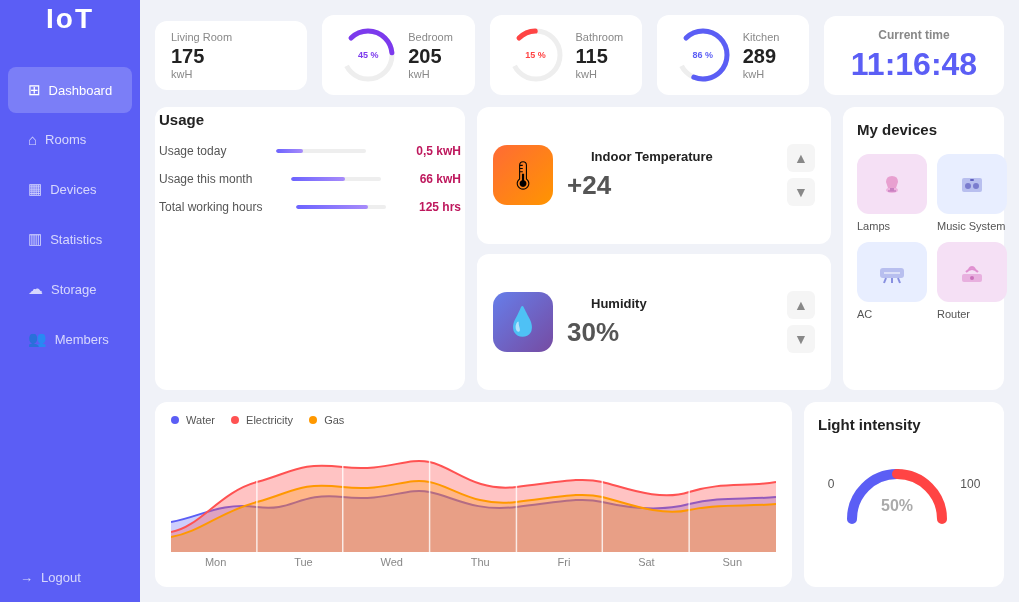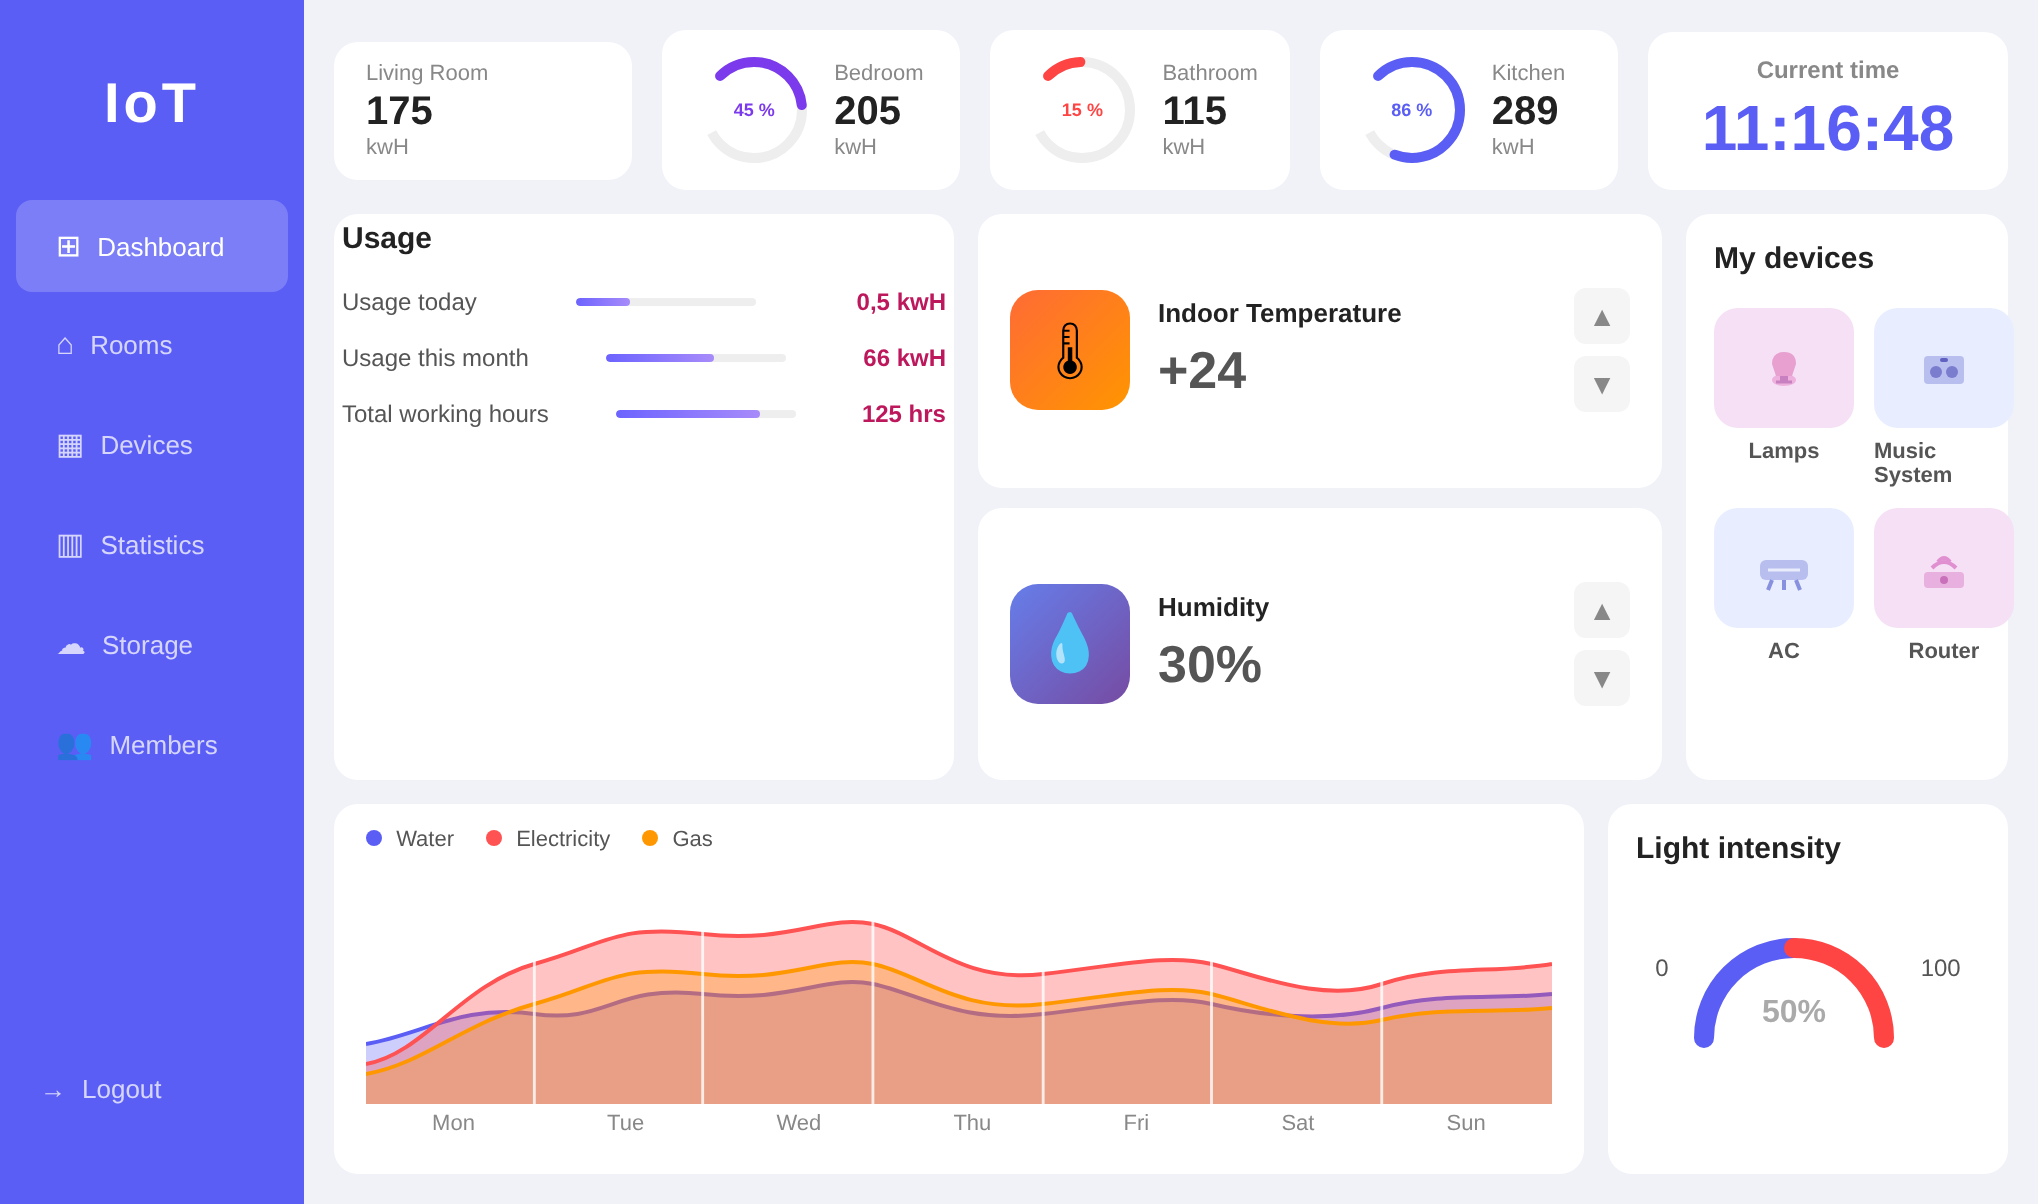--- a/index.html
+++ b/index.html
@@ -1,25 +1,25 @@
 <!DOCTYPE html>
 <html><head>
   <meta charset="utf-8">
   <style>
     * { margin: 0; padding: 0; box-sizing: border-box; }
     body { font-family: 'Segoe UI', Arial, sans-serif; background: #f0f2f8; display: flex; width: 1019px; height: 602px; overflow: hidden; }
 
     
     .sidebar {
-      width: 152px;
+      width: 140px;
       background: #5b5ef5;
       display: flex;
       flex-direction: column;
       align-items: center;
-      padding: 36px 0;
+      padding: 3px 0;
       flex-shrink: 0;
       height: 602px;
     }
     .logo {
       color: white;
       font-size: 28px;
       font-weight: bold;
       margin-bottom: 30px;
       letter-spacing: 2px;
     }
@@ -118,41 +118,41 @@
       border-radius: 14px;
       display: flex;
       align-items: center;
       justify-content: center;
       font-size: 28px;
       flex-shrink: 0;
     }
     .temp-icon { background: linear-gradient(135deg, #ff6b35, #ff9500); }
     .humid-icon { background: linear-gradient(135deg, #667eea, #764ba2); }
     .sensor-info { flex: 1; }
-    .sensor-name { font-size: 13px; font-weight: 700; color: #222; margin-bottom: 6px; }
+    .sensor-name { font-size: 13px; font-weight: 700; color: #222; margin-bottom: 6px; margin-left: 24px; }
     .sensor-value { font-size: 26px; font-weight: 700; color: #555; }
     .sensor-controls { display: flex; flex-direction: column; gap: 6px; }
     .sensor-btn {
       width: 28px;
       height: 28px;
       background: #f5f5f5;
       border: none;
       border-radius: 6px;
       cursor: pointer;
       font-size: 14px;
       display: flex;
       align-items: center;
       justify-content: center;
       color: #888;
     }
 
     
     .devices-card { background: white; border-radius: 12px; padding: 14px; width: 161px; flex-shrink: 0; }
     .devices-grid { display: grid; grid-template-columns: 1fr 1fr; gap: 10px; margin-top: 10px; }
-    .device-item { display: flex; flex-direction: column; align-items: center; gap: 6px; font-weight: bold; }
+    .device-item { display: flex; flex-direction: column; gap: 6px; }
     .device-icon-box {
       width: 70px;
       height: 60px;
       background: #f5e8f5;
       border-radius: 12px;
       display: flex;
       align-items: center;
       justify-content: center;
       font-size: 24px;
     }

